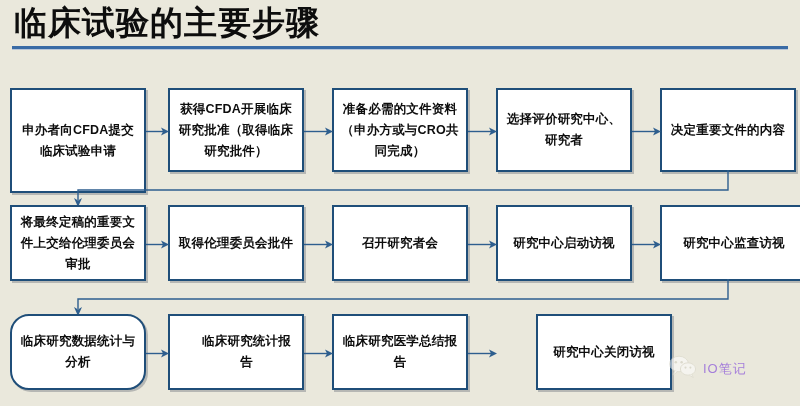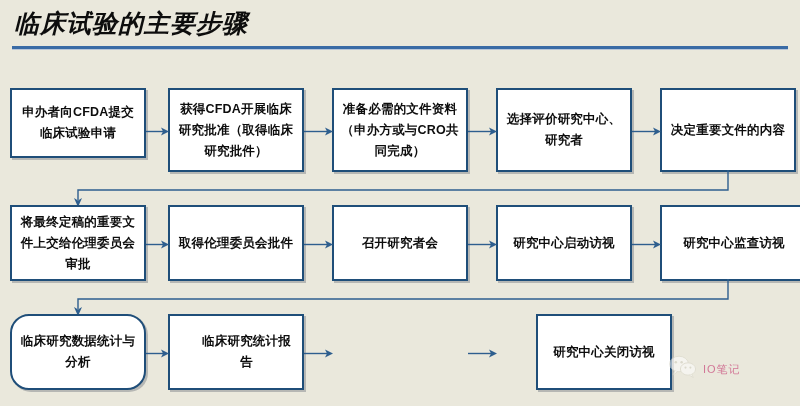--- a/index.html
+++ b/index.html
@@ -20,27 +20,26 @@
     width: 800px;
     height: 406px;
     background: #eae8dc;
   }
 
   
   #title {
     position: absolute;
     left: 14px;
     top: 6px;
-    font-size: 25px;
+    font-size: 33px;
     font-weight: bold;
     color: #0d0d0d;
     letter-spacing: 1px;
     line-height: 34px;
     white-space: nowrap;
-    font-style: italic;
   }
   #title-rule {
     position: absolute;
     left: 12px;
     top: 46px;
     width: 776px;
     height: 3px;
     background: #3a6ba5;
     box-shadow: 0 1px 0 0 #b9c6d8;
   }
@@ -80,35 +79,35 @@
 
   
   #watermark {
     position: absolute;
     display: flex;
     align-items: center;
     gap: 5px;
     opacity: 0.55;
   }
   #watermark .wm-text {
-    font-size: 11px;
-    color: #be185d;
+    font-size: 13px;
+    color: #6d28d9;
     font-weight: normal;
     letter-spacing: 1px;
   }
 </style>
 </head>
 <body>
 
 <div id="slide">
 
   <div id="title">临床试验的主要步骤</div>
   <div id="title-rule"></div>
 
-  <div class="flow-box" style="left:10px; top:88px; width:136px; height:70px;">
+  <div class="flow-box" style="left:10px; top:88px; width:136px; height:105px;">
     <span class="label">申办者向CFDA提交临床试验申请</span>
   </div>
   <div class="flow-box" style="left:168px; top:88px; width:136px; height:84px;">
     <span class="label">获得CFDA开展临床研究批准（取得临床研究批件）</span>
   </div>
   <div class="flow-box" style="left:332px; top:88px; width:136px; height:84px;">
     <span class="label">准备必需的文件资料（申办方或与CRO共同完成）</span>
   </div>
   <div class="flow-box" style="left:496px; top:88px; width:136px; height:84px;">
     <span class="label">选择评价研究中心、研究者</span>
@@ -195,20 +194,23 @@
       <path d="M668 0 V20 H18 V30" stroke="#2e5e8e" stroke-width="1.4" fill="none"></path>
       <path d="M18 37 L14 28 L18 30.5 L22 28 Z" fill="#2e5e8e"></path>
     </svg>
   </div>
 
   <div class="flow-box" style="left:10px; top:314px; width:136px; height:76px;border-radius:19px;">
     <span class="label">临床研究数据统计与分析</span>
   </div>
   <div class="flow-box" style="left:168px; top:314px; width:136px; height:76px;padding-left:26px;">
     <span class="label">临床研究统计报告</span>
+  </div>
+  <div class="flow-box" style="left:332px; top:314px; width:136px; height:76px;">
+    <span class="label">临床研究医学总结报告</span>
   </div>
   <div class="flow-box" style="left:496px; top:314px; width:136px; height:76px;margin-left:40px;">
     <span class="label">研究中心关闭访视</span>
   </div>
 
   <div class="h-arrow" style="left:146px; top:346px; width:24px;">
     <svg width="24" height="13" viewBox="0 0 24 13">
       <path d="M0 6.5 H18" stroke="#2e5e8e" stroke-width="1.4" fill="none"></path>
       <path d="M23 6.5 L15 2.5 L17 6.5 L15 10.5 Z" fill="#2e5e8e"></path>
     </svg>

